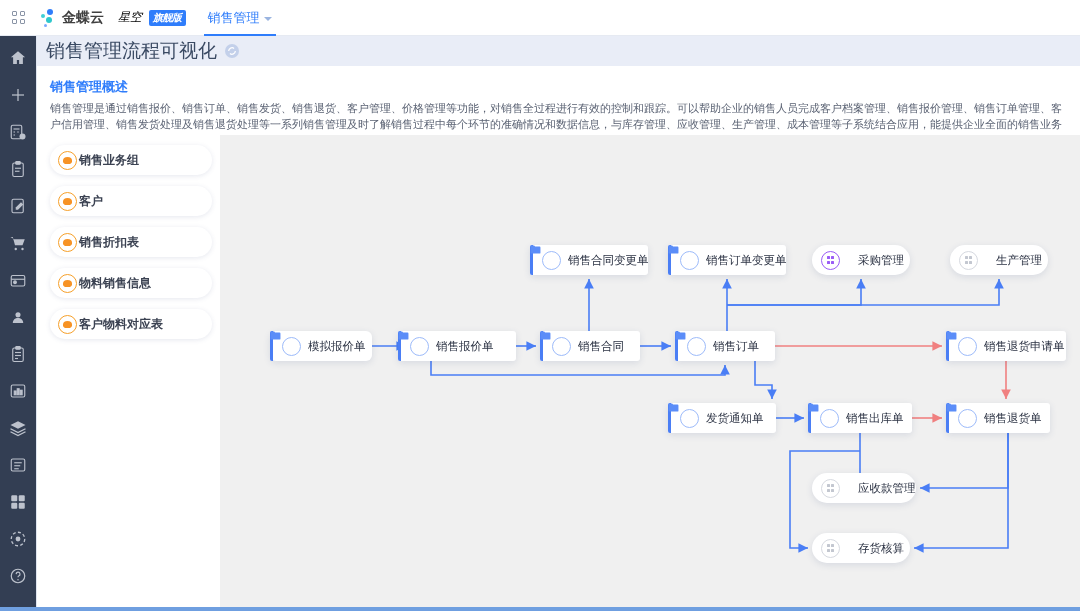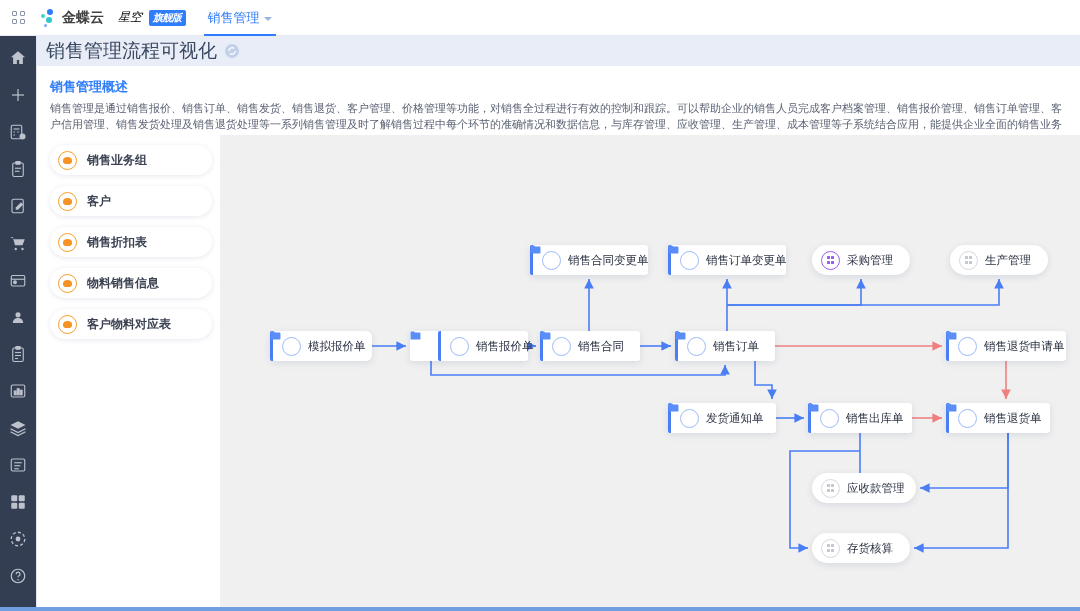--- a/index.html
+++ b/index.html
@@ -80,21 +80,21 @@
     word-break:break-all;
   }
 
   .split{ position:absolute; left:0; top:69px; width:1044px; height:472px; display:flex;}
   .leftpanel{
     width:184px; height:472px; background:#fff; padding:10px 8px 0 14px;
     display:flex; flex-direction:column; gap:11px;
   }
   .lp-item{
     height:30px; border-radius:15px; background:#fff; box-shadow:0 1px 5px rgba(60,80,130,.13);
-    display:flex; align-items:center; padding-left:8px; gap:10px; cursor:pointer;
+    display:flex; align-items:center; padding-left:8px; gap:2px; cursor:pointer;
   }
   .lp-ico{
     width:19px;height:19px;border-radius:50%;border:1.5px solid #f6a02a;
     display:flex;align-items:center;justify-content:center;flex:0 0 auto;
   }
   .lp-ico b{ width:9px;height:7px;background:#f79325;border-radius:50% 50% 40% 40%; display:block;}
   .lp-label{ font-size:12px; color:#3b4252; font-weight:bold;}
 
   .canvas{
     position:relative; flex:1; height:472px; background:#f0f0f0; overflow:hidden;
@@ -106,21 +106,21 @@
     position:absolute; height:30px; background:#fff; border-radius:3px;
     box-shadow:0 2px 7px rgba(50,70,120,.13);
     display:flex; align-items:center; cursor:pointer;
   }
   .node .bar{ width:3px; height:30px; background:#4a7ef5; border-radius:2px 0 0 2px; flex:0 0 auto;}
   .node .nico{
     width:19px;height:19px;border-radius:50%;border:1.5px solid #9dbbfa;
     display:flex;align-items:center;justify-content:center; margin:0 7px 0 9px; flex:0 0 auto;
   }
   .node .nlabel{ font-size:11.5px; color:#2b3243; font-weight:normal; white-space:nowrap; padding-right:12px;}
-  .node.pill{ border-radius:16px; }
+  .node.pill{ border-radius:16px;gap:11px; }
   .node.pill .nico{ border-color:#d6d9e0; }
   .node.purple .nico{ border-color:#9b5cf6; }
 
   .dot4{ display:grid; grid-template-columns:3px 3px; grid-template-rows:3px 3px; gap:1.5px;}
   .dot4 i{ display:block; width:3px;height:3px; background:#c3c7d0; border-radius:.5px;}
   .node.purple .dot4 i{ background:#9b5cf6; }
 
   .bottombar{ position:absolute; left:0; bottom:0; width:1080px; height:4px; background:#6f9fe0; z-index:30;}
   .rail-edge{ position:absolute; left:36px; top:36px; width:1px; height:575px; background:#dfe5f0; z-index:16;}
 </style>
@@ -350,21 +350,21 @@
           </svg>
       <div class="node" style="left: 50px; top: 196px; width: 102px; border-radius: 6px;">
             <span class="bar"></span>
             <span class="nico">
               <svg width="11" height="9" viewBox="0 0 24 20" fill="#5b8df8">
                 <path d="M1 3a2 2 0 0 1 2-2h6l2 2.6h10a2 2 0 0 1 2 2V17a2 2 0 0 1-2 2H3a2 2 0 0 1-2-2z"></path>
               </svg>
             </span>
             <span class="nlabel">模拟报价单</span>
           </div>
-          <div class="node" style="left: 190px; top: 196px; width: 118px; padding-left: 28px;">
+          <div class="node" style="left: 178px; top: 196px; width: 118px;">
             <span class="bar"></span>
             <span class="nico">
               <svg width="11" height="9" viewBox="0 0 24 20" fill="#5b8df8">
                 <path d="M1 3a2 2 0 0 1 2-2h6l2 2.6h10a2 2 0 0 1 2 2V17a2 2 0 0 1-2 2H3a2 2 0 0 1-2-2z"></path>
               </svg>
             </span>
             <span class="nlabel">销售报价单</span>
           </div>
           <div class="node" style="left: 320px; top: 196px; width: 100px;">
             <span class="bar"></span>

